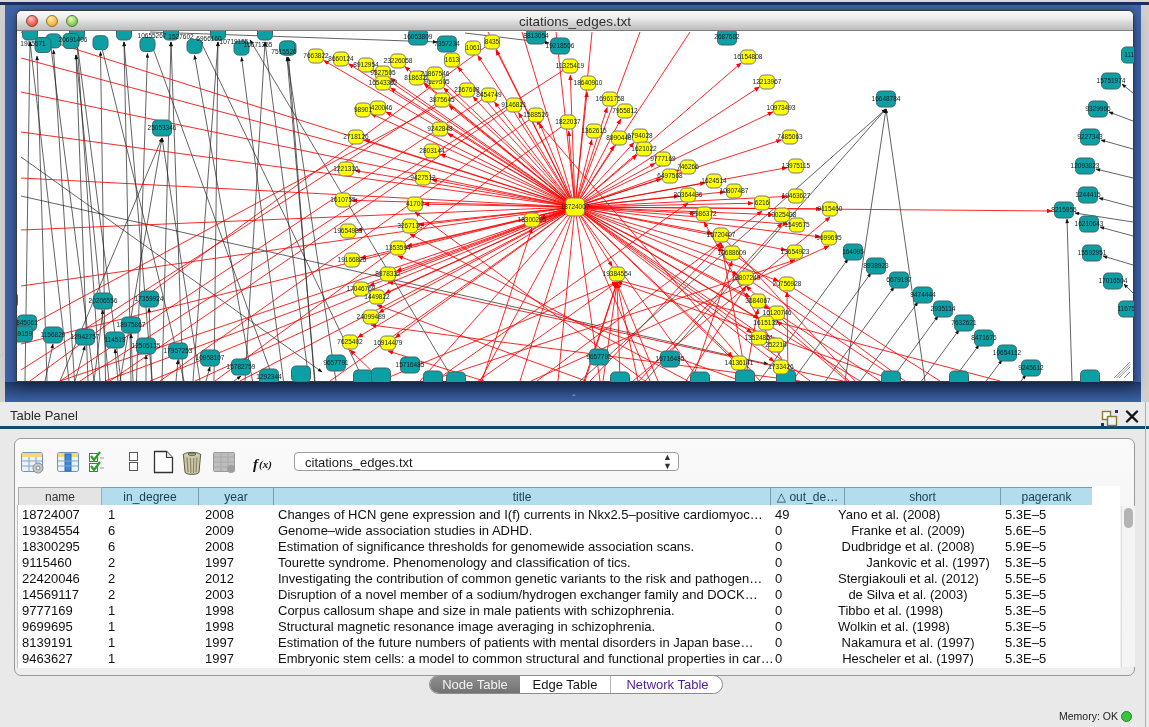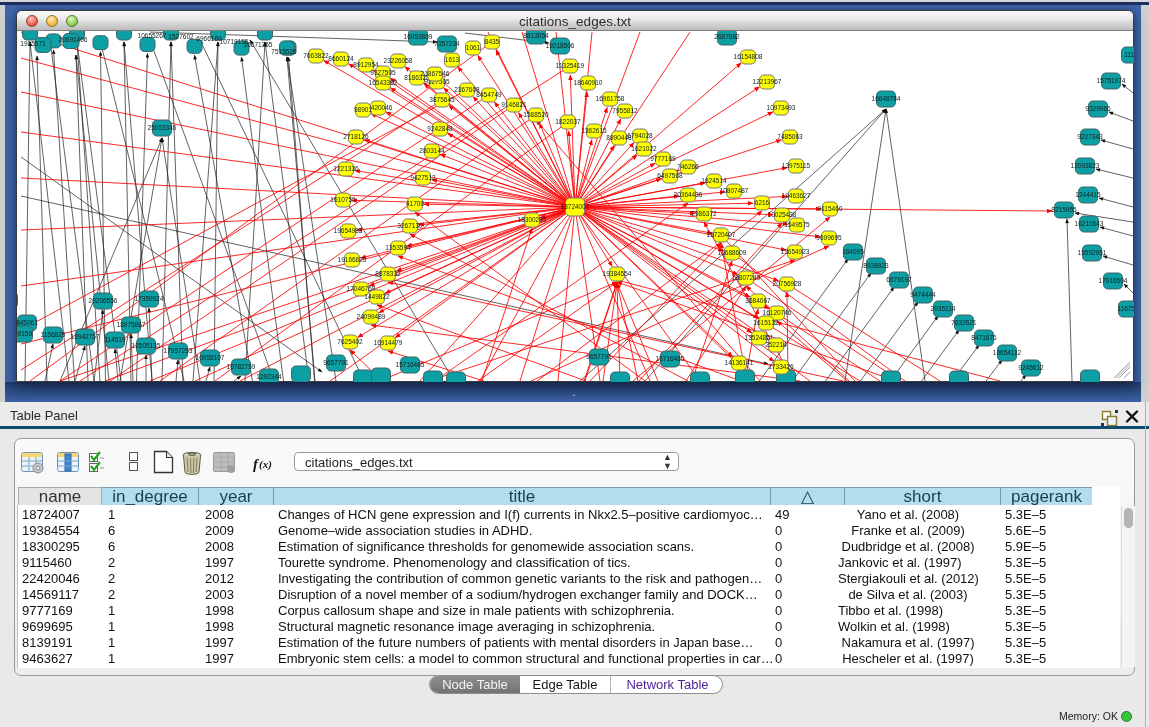--- a/index.html
+++ b/index.html
@@ -36,21 +36,21 @@
 #body { left:0; top:429px; width:1149px; height:298px; background:#e9e9e9; }
 #container { left:14px; top:9px; width:1121px; height:238px; border:1px solid #9a9a9a;
   border-radius:7px; background:linear-gradient(#fafafa,#ededed); }
 #dd { left:279px; top:13px; width:385px; height:19px; background:#fff;
   border:1px solid #9b9b9b; border-radius:4px; }
 #ddtxt { left:10px; top:2px; font-size:13px; color:#1d1d1d; }
 #ddarr { left:368px; top:0px; font-size:9px; color:#333; line-height:9px; }
 
 #thead { left:3px; top:48px; width:1076px; height:20px; }
 .th { position:absolute; top:0; height:19px; background:#b3dcee; border:1px solid #7d9cab;
-  border-left:none; font-size:17px; color:#173f4f; text-align:center; line-height:18px; }
+  border-left:none; font-size:12px; color:#173f4f; text-align:center; line-height:18px; }
 .trow { position:absolute; left:0; width:1117px; height:16px; font-size:13px; color:#101010; }
 .trow span { position:absolute; top:1px; white-space:nowrap; }
 #vsb { left:1106px; top:67px; width:14px; height:161px; background:#f4f4f4; border-left:1px solid #ddd; }
 #vthumb { left:2px; top:2px; width:9px; height:20px; background:#b4b4b4; border-radius:5px; }
 
 #tabs { left:429px; top:246px; width:294px; height:19px; border:1px solid #8d8d8d;
   border-radius:10px; background:#fff; overflow:hidden; font-size:13px; }
 #seg1 { left:0; top:0; width:90px; height:19px; background:linear-gradient(#8f8f8f,#6f6f6f);
   color:#f4f4f4; text-align:center; line-height:18px; }
 #seg2 { left:90px; top:0; width:91px; height:19px; color:#161616; text-align:center; line-height:18px; border-right:1px solid #b5b5b5; }
@@ -720,21 +720,21 @@
     </div>
   </div>
   <div class="abs" style="left:17px;top:505px;width:1103px;height:163px;background:#fff;border-left:1px solid #c0c0c0"></div>
     <div class="abs" style="left:1092px;top:486px;width:28px;height:20px;background:#fff"></div>
 <div class="trow" style="top:506px">
       <span style="left:22px">18724007</span>
       <span style="left:108px">1</span>
       <span style="left:205px">2008</span>
       <span style="left:278px">Changes of HCN gene expression and I(f) currents in Nkx2.5–positive cardiomyoc…</span>
       <span style="left:775px">49</span>
-      <span style="left:838px;width:140px;text-align:center">Yano et al. (2008)</span>
+      <span style="left:838px;width:140px;">Yano et al. (2008)</span>
       <span style="left:1005px">5.3E–5</span>
     </div>
 <div class="trow" style="top:522px">
       <span style="left:22px">19384554</span>
       <span style="left:108px">6</span>
       <span style="left:205px">2009</span>
       <span style="left:278px">Genome–wide association studies in ADHD.</span>
       <span style="left:775px">0</span>
       <span style="left:838px;width:140px;text-align:center">Franke et al. (2009)</span>
       <span style="left:1005px">5.6E–5</span>
@@ -747,21 +747,21 @@
       <span style="left:775px">0</span>
       <span style="left:838px;width:140px;text-align:center">Dudbridge et al. (2008)</span>
       <span style="left:1005px">5.9E–5</span>
     </div>
 <div class="trow" style="top:554px">
       <span style="left:22px">9115460</span>
       <span style="left:108px">2</span>
       <span style="left:205px">1997</span>
       <span style="left:278px">Tourette syndrome. Phenomenology and classification of tics.</span>
       <span style="left:775px">0</span>
-      <span style="left:838px;width:140px;">Jankovic et al. (1997)</span>
+      <span style="left:858px;width:140px;text-align:center">Jankovic et al. (1997)</span>
       <span style="left:1005px">5.3E–5</span>
     </div>
 <div class="trow" style="top:570px">
       <span style="left:22px">22420046</span>
       <span style="left:108px">2</span>
       <span style="left:205px">2012</span>
       <span style="left:278px">Investigating the contribution of common genetic variants to the risk and pathogen…</span>
       <span style="left:775px">0</span>
       <span style="left:838px;width:140px;text-align:center">Stergiakouli et al. (2012)</span>
       <span style="left:1005px">5.5E–5</span>

